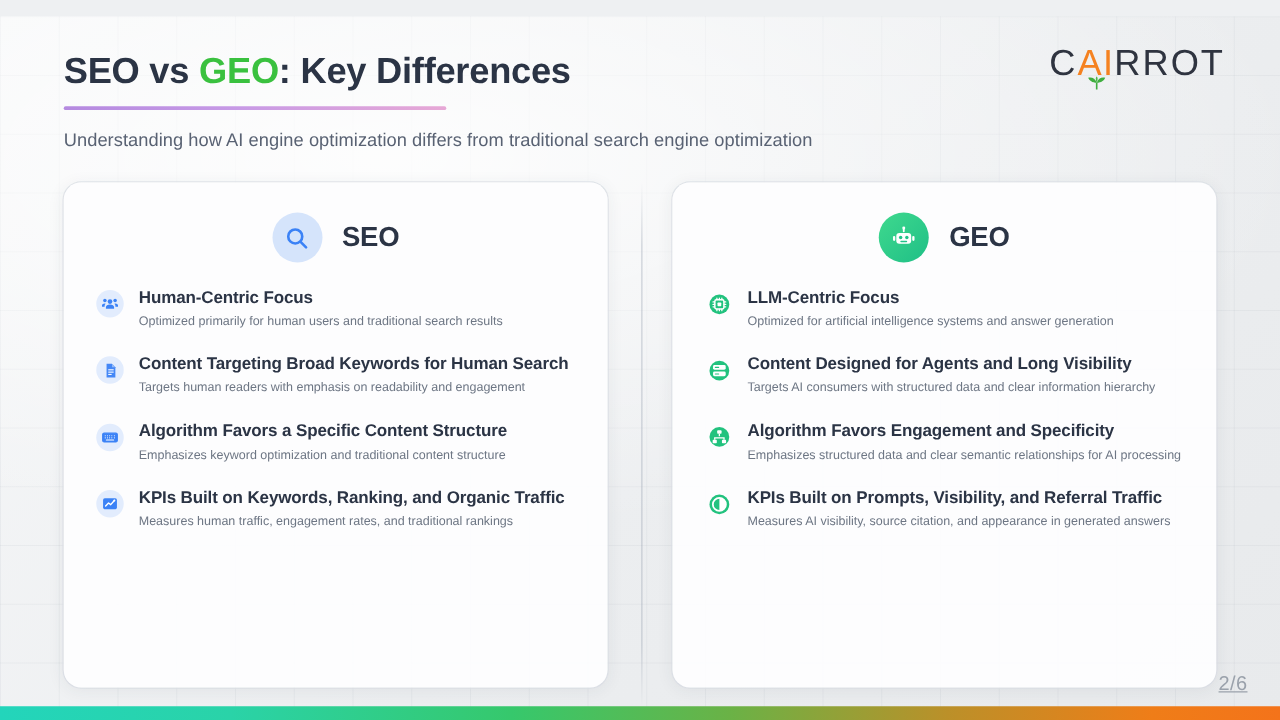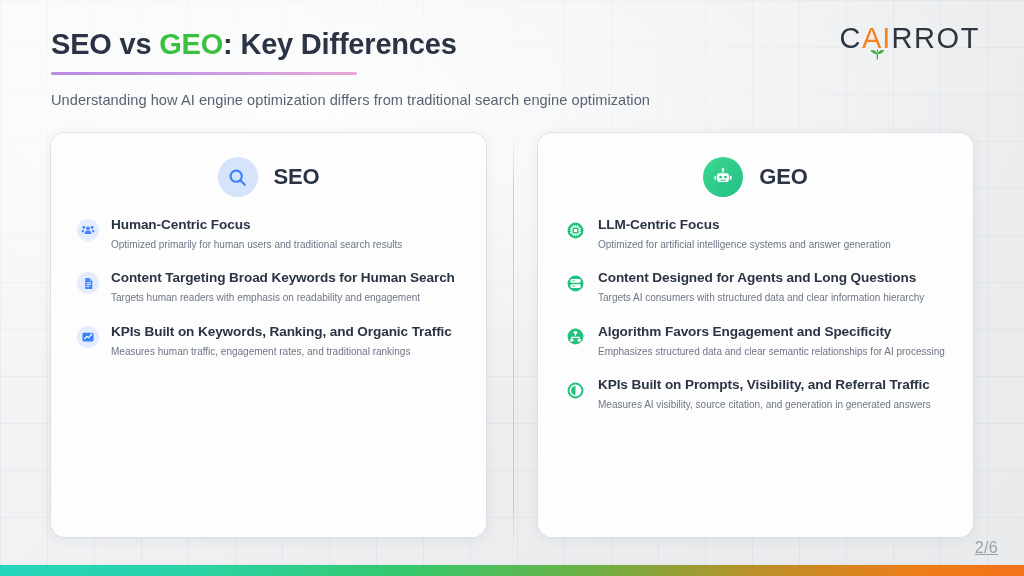--- a/index.html
+++ b/index.html
@@ -10,20 +10,21 @@
     position:relative;
     -webkit-font-smoothing: antialiased;
   }
 
   
   #slide {
     position:absolute; inset:0;
     background:
       linear-gradient(135deg, #f7f8f9 0%, #eceef0 55%, #e8eaec 100%);
     overflow:hidden;
+    margin-top:13px;
   }
   #grid {
     position:absolute; inset:0;
     background-image:
       linear-gradient(to right, rgba(150,160,172,.10) 1px, transparent 1px),
       linear-gradient(to bottom, rgba(150,160,172,.10) 1px, transparent 1px);
     background-size:47px 47px;
     pointer-events:none;
   }
   #vignette {
@@ -186,20 +187,36 @@
           <rect x="8.5" y="13.4" width="8" height="1.6" fill="#fff"></rect>
           <rect x="8.5" y="16.8" width="5" height="1.6" fill="#fff"></rect>
         </svg>
       </div>
       <div class="item-body">
         <div class="item-title">Content Targeting Broad Keywords for Human Search</div>
         <div class="item-desc">Targets human readers with emphasis on readability and engagement</div>
       </div>
     </div>
 
+    <div class="item">
+      <div class="item-icon">
+        <svg width="14" height="14" viewBox="0 0 24 24" fill="none" stroke="#3b82f6" stroke-width="1.7">
+          <rect x="2" y="6" width="20" height="12" rx="2" fill="#3b82f6"></rect>
+          <g stroke="#fff" stroke-width="1.5" stroke-linecap="round">
+            <path d="M5.5 9.5h0M8.5 9.5h0M11.5 9.5h0M14.5 9.5h0M18 9.5h0"></path>
+            <path d="M5.5 12.5h0M8.5 12.5h0M11.5 12.5h0M14.5 12.5h0M18 12.5h0"></path>
+            <path d="M7 15.5h10"></path>
+          </g>
+        </svg>
+      </div>
+      <div class="item-body">
+        <div class="item-title">Algorithm Favors a Specific Content Structure</div>
+        <div class="item-desc">Emphasizes keyword optimization and traditional content structure</div>
+      </div>
+    </div>
 
     <div class="item">
       <div class="item-icon">
         <svg width="14" height="14" viewBox="0 0 24 24">
           <rect x="2.5" y="4.5" width="19" height="15" rx="2.4" fill="#3b82f6"></rect>
           <polyline points="6,15 10,11 13,13.2 18,7.6" fill="none" stroke="#fff" stroke-width="2" stroke-linecap="round" stroke-linejoin="round"></polyline>
           <circle cx="18" cy="7.6" r="1.4" fill="#fff"></circle>
         </svg>
       </div>
       <div class="item-body">
@@ -248,21 +265,21 @@
       <div class="item-icon">
         <svg width="19" height="19" viewBox="0 0 24 24">
           <circle cx="12" cy="12" r="10" fill="#22c27e"></circle>
           <rect x="5.6" y="6.4" width="12.8" height="4.6" rx="1.5" fill="#fff"></rect>
           <rect x="5.6" y="13" width="12.8" height="4.6" rx="1.5" fill="#fff"></rect>
           <rect x="7.4" y="8.2" width="4.4" height="1.1" rx=".55" fill="#22c27e"></rect>
           <rect x="7.4" y="14.8" width="4.4" height="1.1" rx=".55" fill="#22c27e"></rect>
         </svg>
       </div>
       <div class="item-body">
-        <div class="item-title">Content Designed for Agents and Long Questions</div>
+        <div class="item-title">Content Designed for Agents and Long Visibility</div>
         <div class="item-desc">Targets AI consumers with structured data and clear information hierarchy</div>
       </div>
     </div>
 
     <div class="item">
       <div class="item-icon">
         <svg width="19" height="19" viewBox="0 0 24 24">
           <circle cx="12" cy="12" r="10" fill="#22c27e"></circle>
           <rect x="9.8" y="5.4" width="4.4" height="3.4" rx=".8" fill="#fff"></rect>
           <rect x="5.2" y="15" width="4.2" height="3.4" rx=".8" fill="#fff"></rect>
@@ -282,20 +299,20 @@
     <div class="item">
       <div class="item-icon">
         <svg width="19" height="19" viewBox="0 0 24 24">
           <circle cx="12" cy="12" r="10" fill="#22c27e"></circle>
           <circle cx="12" cy="12" r="6.6" fill="none" stroke="#fff" stroke-width="1.8"></circle>
           <path d="M12 5.4a6.6 6.6 0 0 1 0 13.2Z" fill="#fff"></path>
         </svg>
       </div>
       <div class="item-body">
         <div class="item-title">KPIs Built on Prompts, Visibility, and Referral Traffic</div>
-        <div class="item-desc">Measures AI visibility, source citation, and generation in generated answers</div>
+        <div class="item-desc">Measures AI visibility, source citation, and appearance in generated answers</div>
       </div>
     </div>
   </div>
 
   <div id="page-indicator">2/6</div>
   <div id="accent-bar"></div>
 </div>
 
 </body></html>

